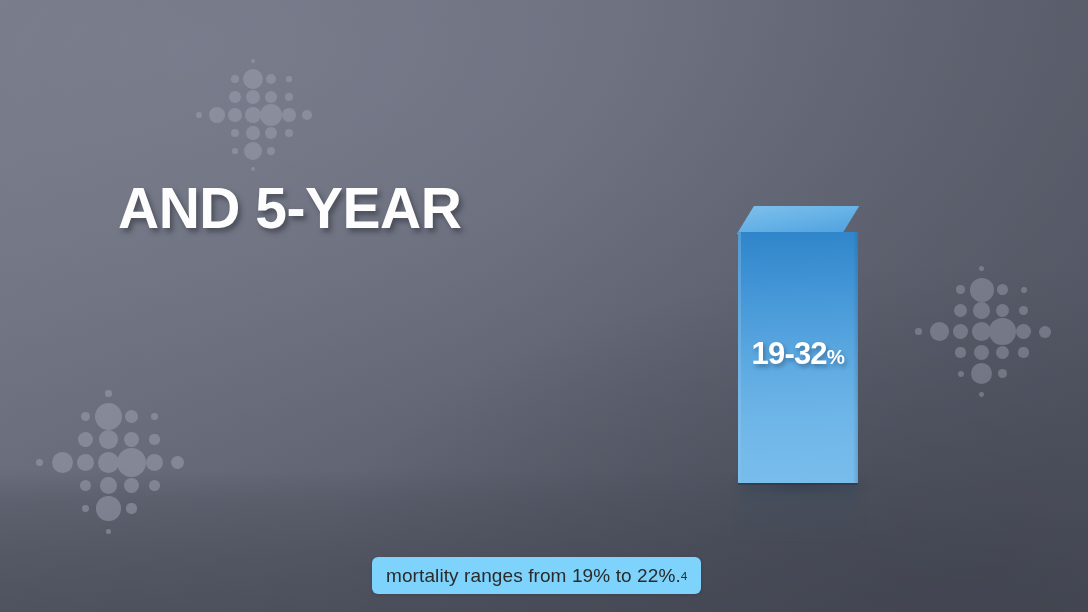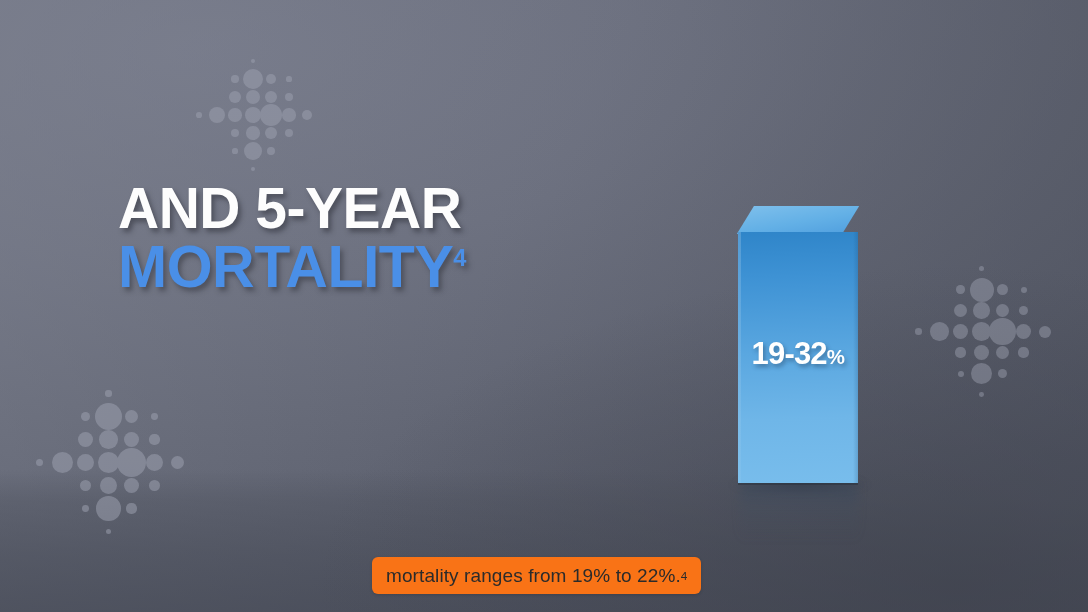--- a/index.html
+++ b/index.html
@@ -167,21 +167,21 @@
 
   
   #caption {
     position: absolute;
     left: 372px;
     top: 557px;
     height: 37px;
     display: flex;
     align-items: center;
     padding: 0 14px;
-    background: #f97316;
+    background: #7dd3fc;
     border-radius: 6px;
     color: #2b2b2b;
     font-size: 19px;
     letter-spacing: 0.1px;
     box-shadow: 0 1px 3px rgba(30,32,40,0.25);
     white-space: nowrap;
   }
   #caption .sup {
     font-size: 0.62em;
     vertical-align: super;
@@ -271,21 +271,20 @@
       <span style="width: 13.8px; height: 13.8px; left: 87.6px; top: 87.6px;"></span>
       <span style="width: 10.2px; height: 10.2px; left: 110.4px; top: 89.4px;"></span>
       <span style="width: 6px; height: 6px; left: 49.5px; top: 112.5px;"></span>
       <span style="width: 21.6px; height: 21.6px; left: 62.7px; top: 104.7px;"></span>
       <span style="width: 9px; height: 9px; left: 90px; top: 111px;"></span>
       <span style="width: 4.8px; height: 4.8px; left: 71.1px; top: 134.1px;"></span>
     </div>
 
   <div class="headline">
     <span class="line line-1">AND 5-YEAR</span>
-    <span class="line line-2"><span>MORTALITY</span><span class="sup">4</span></span>
   </div>
 
   <div id="bar-group">
     <div class="bar-contact-shadow"></div>
     <div class="bar-reflection"></div>
     <div class="bar-top"></div>
     <div class="bar-front"></div>
     <div class="bar-left-edge"></div>
     <div class="bar-label"><span>19-32</span><span class="pct">%</span></div>
   </div>

